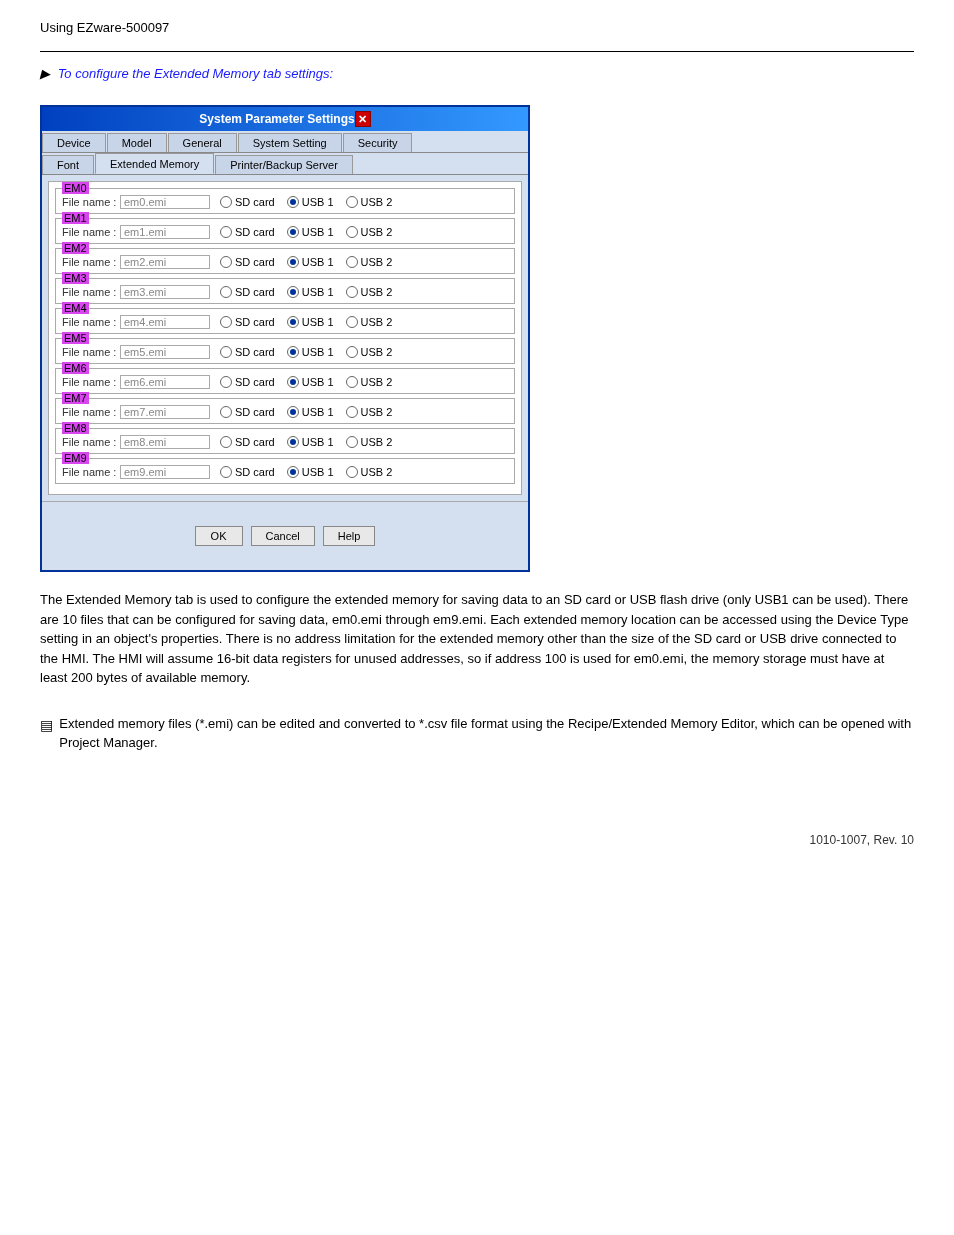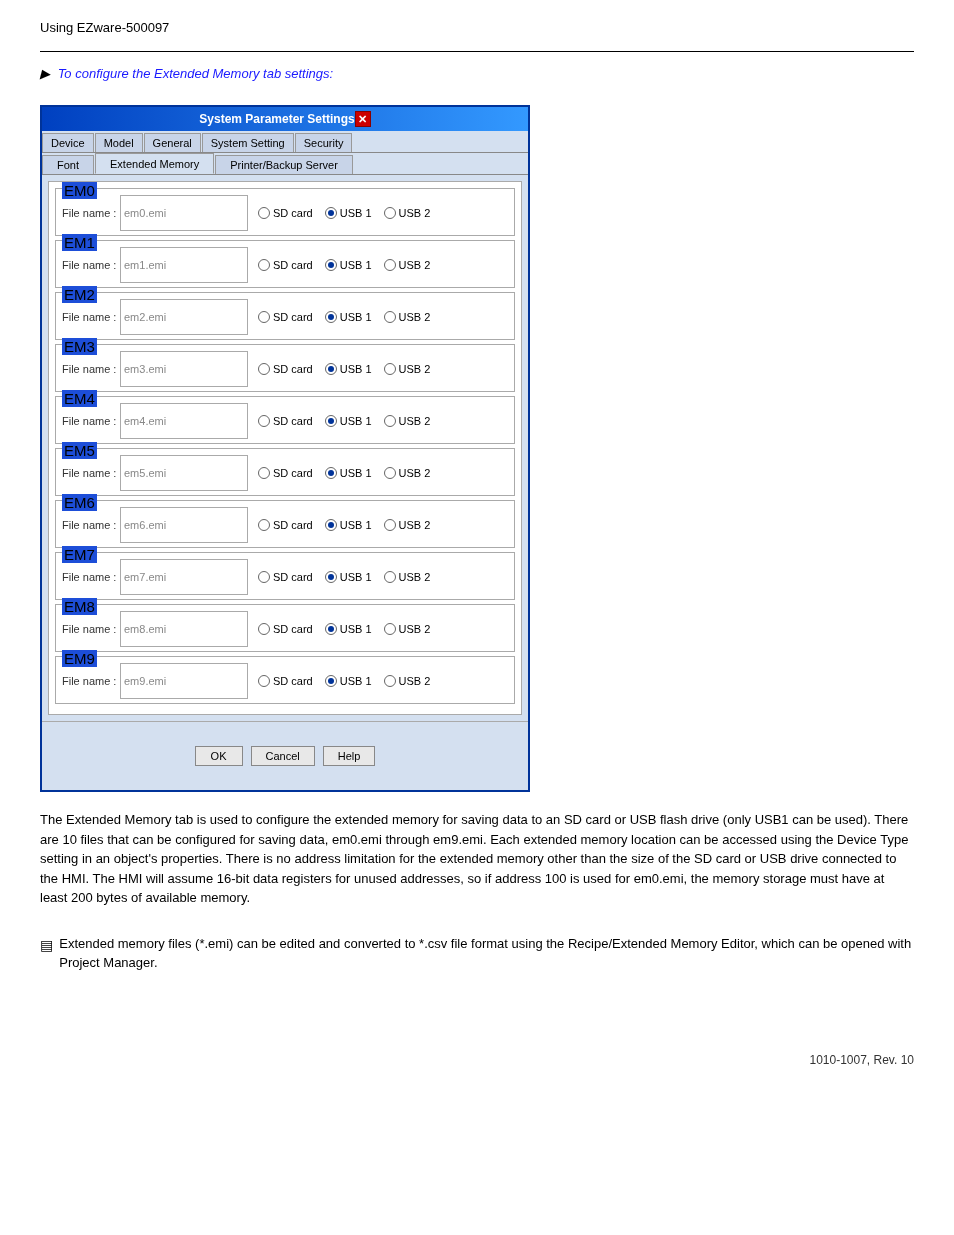--- a/index.html
+++ b/index.html
@@ -57,21 +57,21 @@
       height: 16px;
       display: flex; align-items: center; justify-content: center;
       cursor: pointer;
     }
     .dialog-tabs {
       display: flex;
       background: #d4e0f0;
       border-bottom: 1px solid #888;
     }
     .dialog-tab {
-      padding: 3px 8px;
+      padding: 3px 14px;
       font-size: 11px;
       background: #c8d4e8;
       border: 1px solid #999;
       border-bottom: none;
       cursor: pointer;
       margin-right: 1px;
       margin-top: 2px;
     }
     .dialog-tabs-row2 {
       display: flex;
@@ -102,41 +102,41 @@
       overflow-y: auto;
     }
     .em-group {
       border: 1px solid #aaa;
       margin-bottom: 4px;
       padding: 2px 6px 4px 6px;
       background: #fff;
       position: relative;
     }
     .em-group-label {
-      font-size: 15px;
+      font-size: 11px;
       color: #000;
-      background: #1d4ed8;
+      background: #d946ef;
       position: absolute;
       top: -7px;
       left: 6px;
       padding: 0 2px;
     }
     .em-row {
       display: flex;
       align-items: center;
       margin-top: 4px;
       font-size: 11px;
     }
     .em-file-label { min-width: 58px; color: #333; }
     .em-file-input {
       border: 1px solid #aaa;
       background: #fff;
       font-size: 11px;
-      padding: 11px 3px;
-      width: 128px;
+      padding: 0 3px;
+      width: 90px;
       color: #888;
     }
     .radio-group {
       display: flex;
       align-items: center;
       margin-left: 10px;
       gap: 12px;
     }
     .radio-item {
       display: flex;

